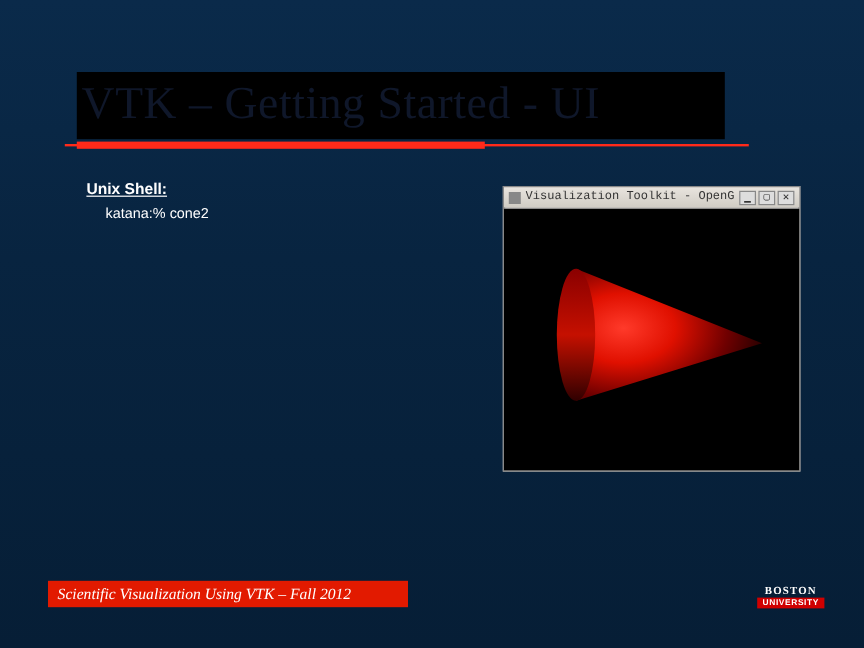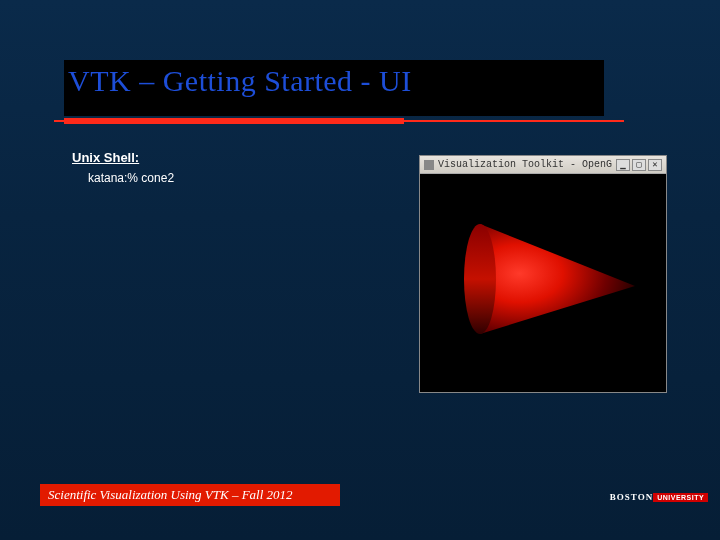--- a/index.html
+++ b/index.html
@@ -20,23 +20,23 @@
     width: 540px;
   }
   .title-bg {
     position: absolute;
     top: 0; left: 0;
     width: 540px; height: 56px;
     background: #000;
   }
   .title-text {
     position: relative;
-    font-size: 30px;
+    font-size: 38px;
     font-weight: 400;
-    color: #1d4ed8;
+    color: #0f172a;
     padding: 4px 6px 4px 4px;
     letter-spacing: 0.5px;
   }
   .title-underline {
     position: absolute;
     top: 60px; left: -10px;
     width: 570px; height: 2px;
     background: #ff2a1a;
   }
   .title-accent {
@@ -136,21 +136,21 @@
   }
 
   
   .bu-logo {
     position: absolute;
     bottom: 30px;
     right: 30px;
     width: 62px;
     height: 26px;
     display: flex;
-    flex-direction: row;
+    flex-direction: column;
     align-items: center;
     justify-content: center;
   }
   .bu-top {
     font-family: Georgia, serif;
     font-size: 9px;
     font-weight: 700;
     letter-spacing: 1px;
     color: #fff;
   }

